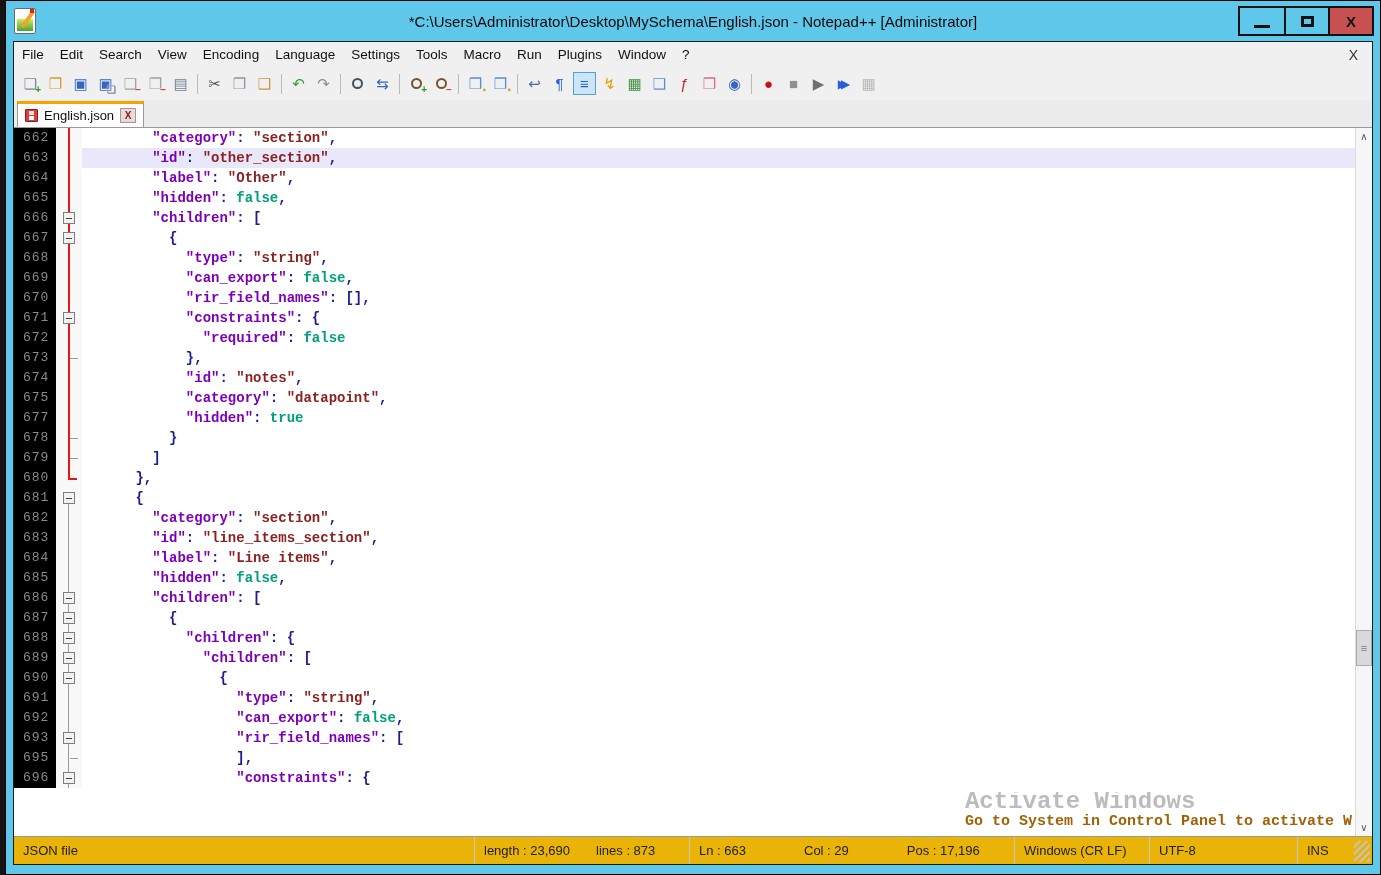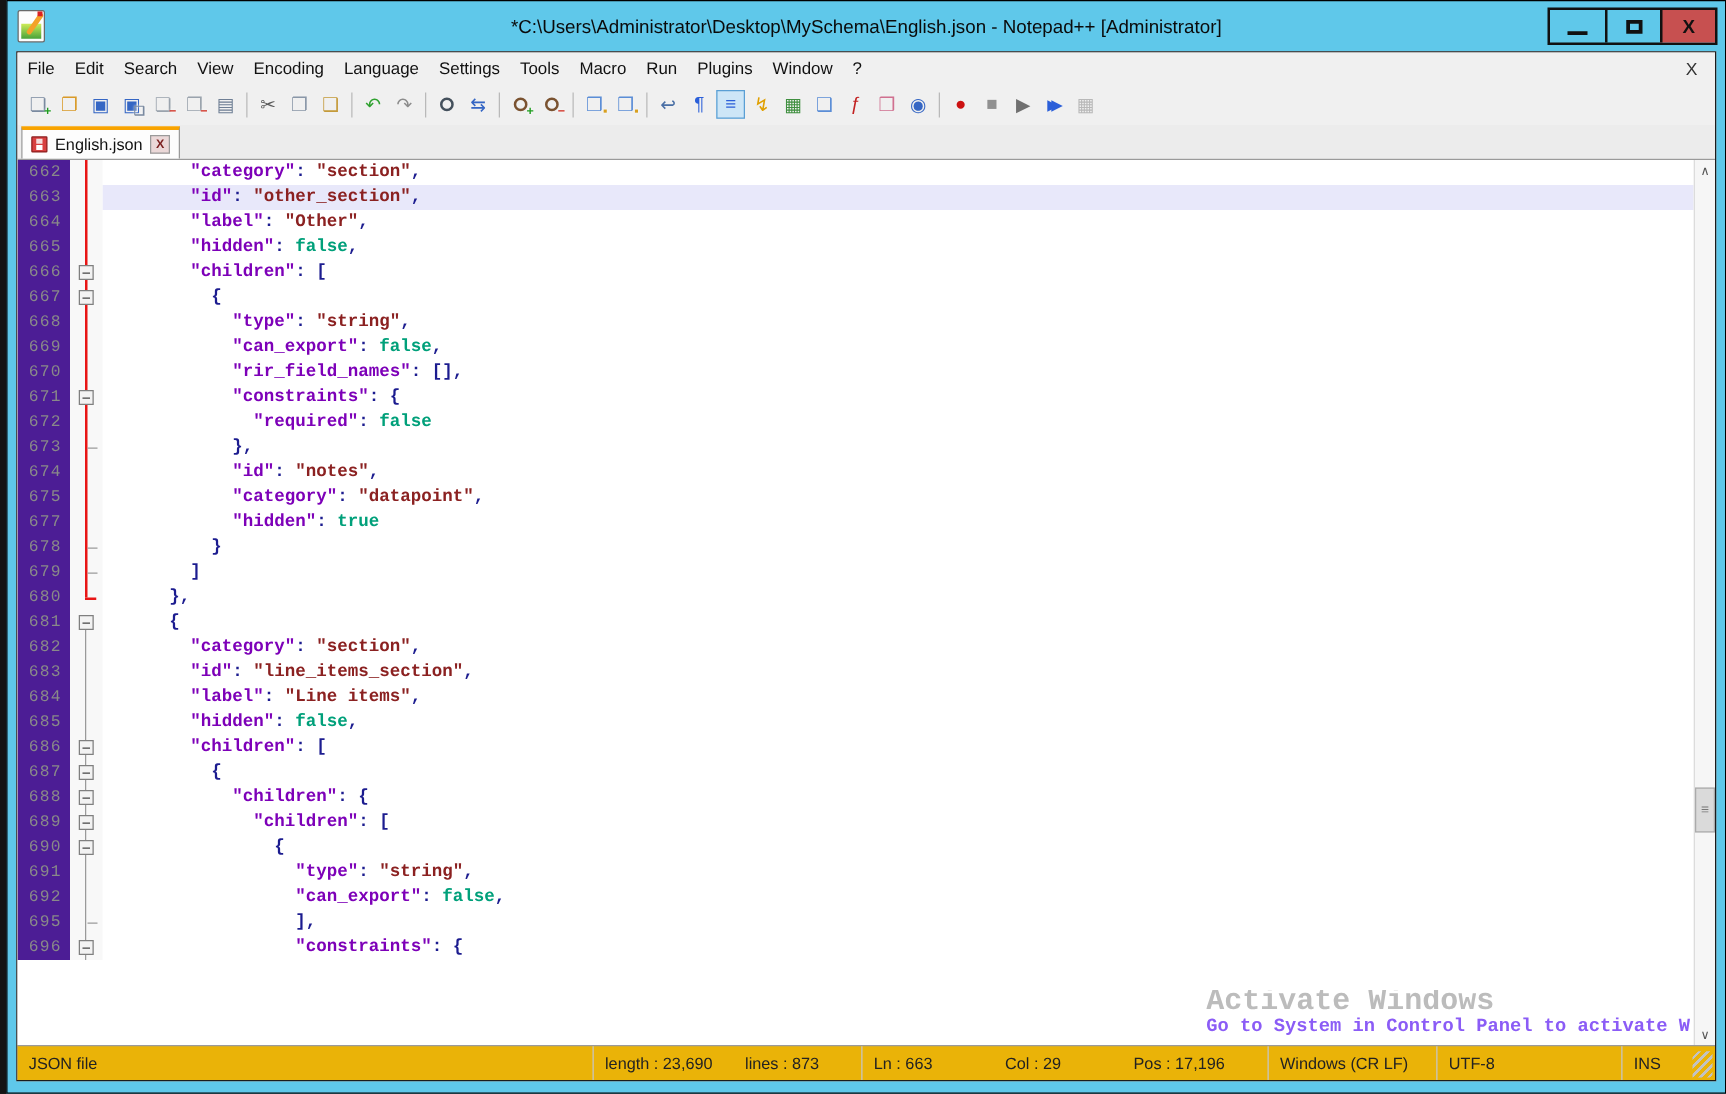--- a/index.html
+++ b/index.html
@@ -56,21 +56,21 @@
   .floppy::after{content:"";position:absolute;left:3px;right:3px;bottom:1px;height:4px;background:#fff;}
   .tab-close{width:16px;height:15px;background:#EBD8D8;border:1px solid #9a9a9a;color:#7A1F1F;
              font-size:10px;font-weight:bold;display:flex;align-items:center;justify-content:center;
              cursor:pointer;}
   
   .editor{flex:1 1 auto;display:flex;border-top:1px solid #9a9a9a;background:#fff;min-height:0;
           position:relative;}
   .code{flex:1 1 auto;overflow:hidden;position:relative;font-family:"Liberation Mono","DejaVu Sans Mono",monospace;
         font-size:14px;font-weight:bold;line-height:20px;}
   .row{display:flex;height:20px;}
-  .ln{flex:0 0 42px;background:#4c1d95;color:#898989;font-weight:normal;font-size:13px;
+  .ln{flex:0 0 42px;background:#000000;color:#898989;font-weight:normal;font-size:13px;
       padding-left:9px;letter-spacing:1px;}
   .fold{flex:0 0 26px;background:#F8F8F8;position:relative;}
   .fold.v::before,.fold.box::before,.fold.vt::before,.fold.corner::before{
       content:"";position:absolute;left:12px;top:0;bottom:0;width:2px;}
   .fold.r::before{background:#E81515;}
   .fold.g::before{background:#9a9a9a;width:1px;}
   .fold.corner::before{bottom:50%;}
   .fold.corner::after{content:"";position:absolute;left:12px;width:9px;top:50%;height:2px;background:#E81515;}
   .fold.vt::after{content:"";position:absolute;left:14px;width:8px;top:50%;height:1px;background:#9a9a9a;}
   .fold.half-b::before{top:50%;}
@@ -89,21 +89,21 @@
   .sb-btn{height:17px;display:flex;align-items:center;justify-content:center;font-size:10px;
           color:#555;cursor:pointer;flex:0 0 auto;}
   .sb-track{flex:1 1 auto;position:relative;}
   .sb-thumb{position:absolute;left:0;right:0;top:72%;height:36px;background:#DADADA;
             border:1px solid #ABABAB;display:flex;align-items:center;justify-content:center;
             font-size:11px;color:#777;cursor:pointer;}
   
   .watermark{position:absolute;right:3px;bottom:4px;text-align:left;pointer-events:none;z-index:3;
              white-space:nowrap;overflow:hidden;}
   .wm1{font-size:24px;color:#BCBCBC;}
-  .wm2{font-size:15px;color:#8b5cf6;}
+  .wm2{font-size:15px;color:#a16207;}
   
   .statusbar{height:28px;background:#eab308;border-top:1px solid #9a9a9a;display:flex;
              align-items:stretch;font-size:13px;color:#222;flex:0 0 auto;}
   .sb-cell{display:flex;align-items:center;padding:0 9px;border-right:1px solid #C6C6C6;}
   .sb-cell .gap{display:inline-block;width:26px;}
   .sb-doc{flex:1 1 auto;}
   .sb-len{flex:0 0 215px;}
   .sb-pos{flex:0 0 325px;gap:16px;}
   .sb-eol{flex:0 0 135px;}
   .sb-enc{flex:0 0 148px;}
@@ -376,20 +376,27 @@
               <span class="ln">691</span>
               <span class="fold v g"></span>
               <span class="txt"><span class="t-w">                  </span><span class="t-k">"type"</span><span class="t-p">: </span><span class="t-s">"string"</span><span class="t-p">,</span></span>
             </div>
             <div class="row">
               <span class="ln">692</span>
               <span class="fold v g"></span>
               <span class="txt"><span class="t-w">                  </span><span class="t-k">"can_export"</span><span class="t-p">: </span><span class="t-b">false</span><span class="t-p">,</span></span>
             </div>
             <div class="row">
+              <span class="ln">693</span>
+              <span class="fold box g">
+                <span class="fbx"></span>
+              </span>
+              <span class="txt"><span class="t-w">                  </span><span class="t-k">"rir_field_names"</span><span class="t-p">: [</span></span>
+            </div>
+            <div class="row">
               <span class="ln">695</span>
               <span class="fold vt g"></span>
               <span class="txt"><span class="t-w">                  </span><span class="t-p">],</span></span>
             </div>
             <div class="row">
               <span class="ln">696</span>
               <span class="fold box g">
                 <span class="fbx"></span>
               </span>
               <span class="txt"><span class="t-w">                  </span><span class="t-k">"constraints"</span><span class="t-p">: {</span></span>

